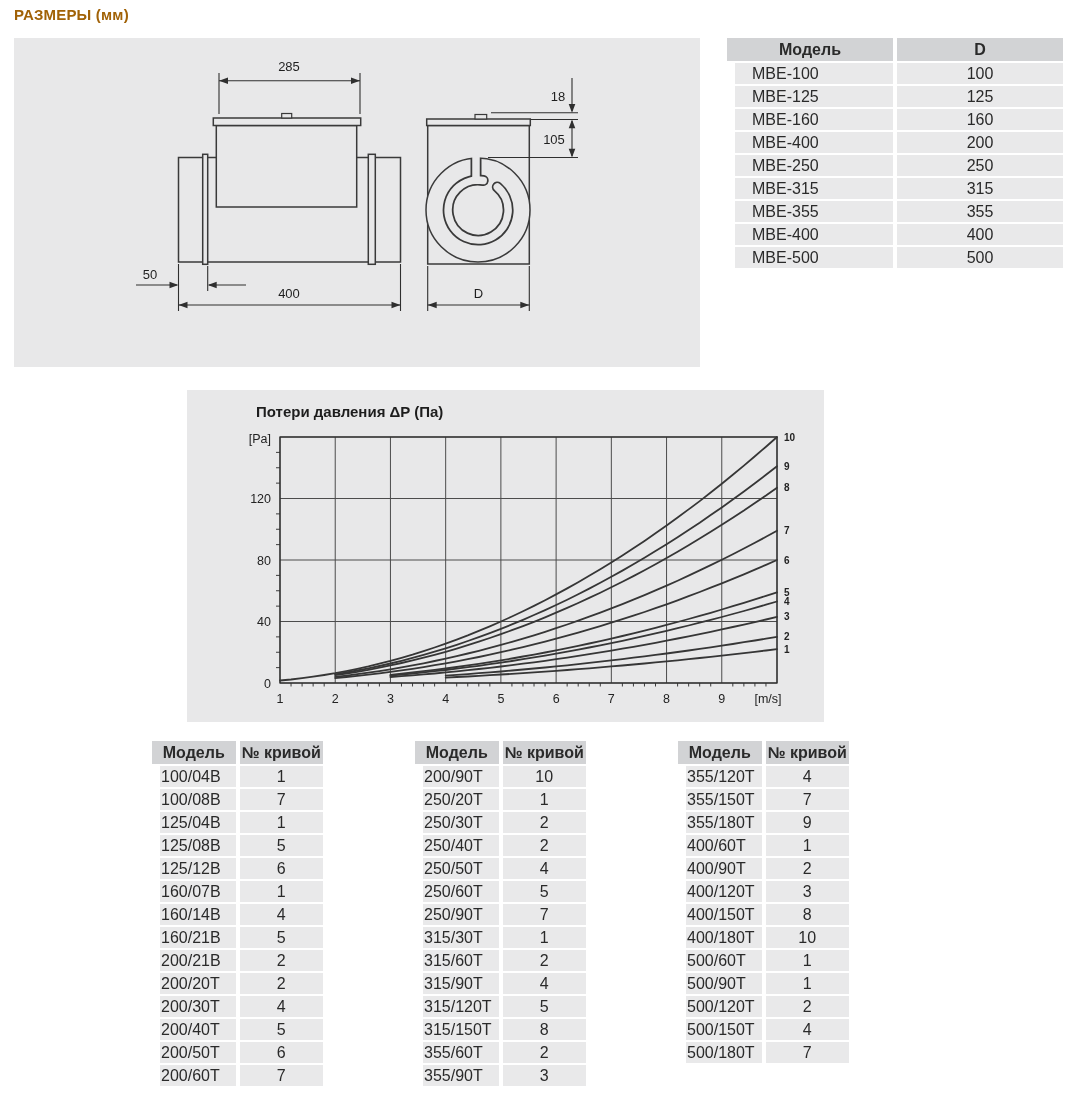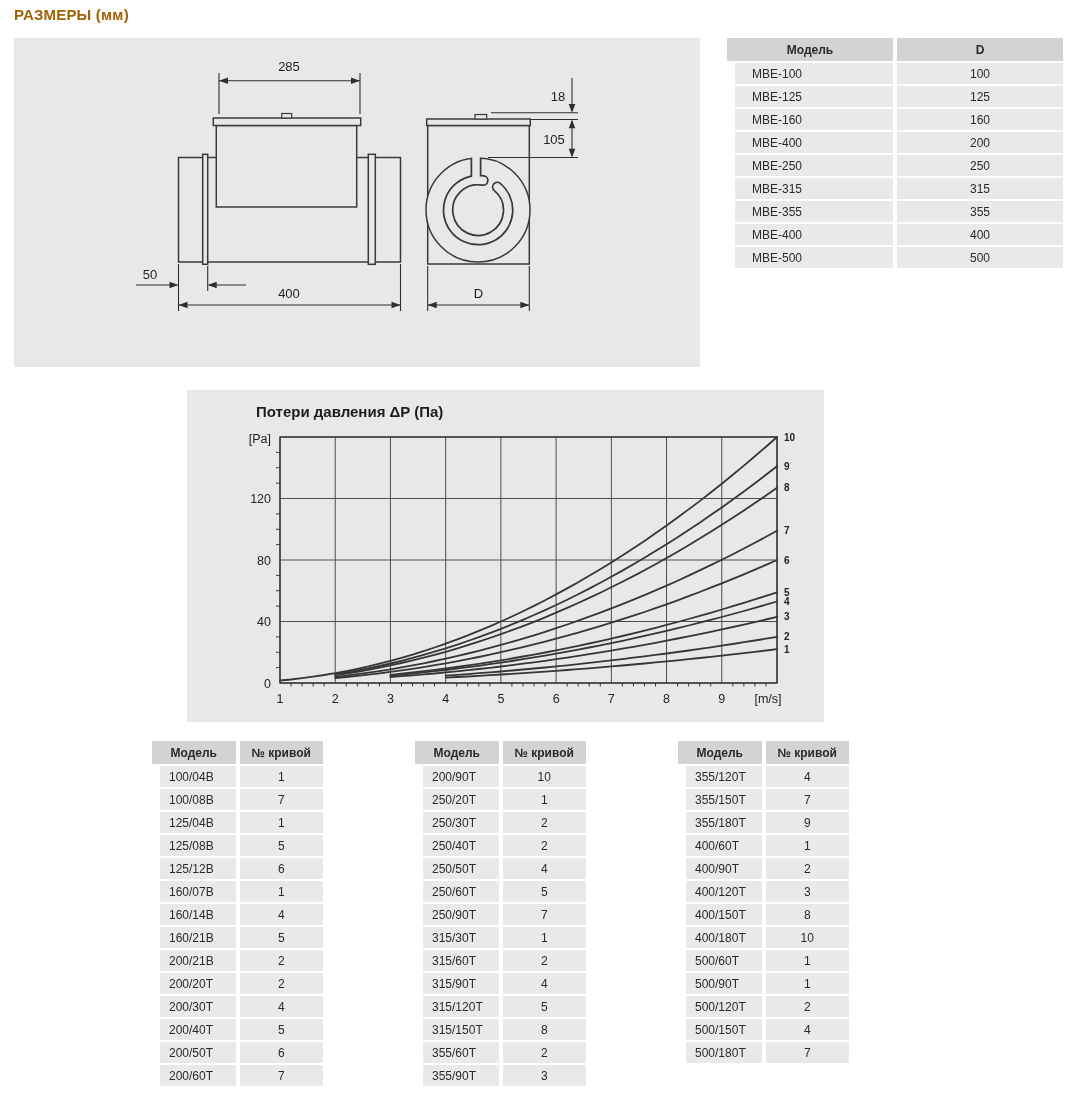--- a/index.html
+++ b/index.html
@@ -10,36 +10,36 @@
     overflow:hidden;
   }
   .panel { position:absolute; background:#e8e8e9; }
 
   #page-title {
     position:absolute; left:14px; top:6px;
     font-size:15px; font-weight:bold; color:#a16207; letter-spacing:.2px;
   }
 
   
-  .dtable { position:absolute; font-size:12px; color:#2a2a2a; }
+  .dtable { position:absolute; font-size:16px; color:#2a2a2a; }
   .thead, .trow {
     display:grid; grid-template-columns:1fr 1fr; column-gap:4px;
     margin-bottom:2px;
   }
   .thead .tcell {
     background:#d2d3d5; font-weight:bold; height:23px;
     display:flex; align-items:center; justify-content:center;
   }
   .trow .tcell {
     background:#e9e9ea; height:21px;
     display:flex; align-items:center;
   }
   .trow .c0 { padding-left:17px;margin-left:8px; }
   .trow .c1 { justify-content:center; }
-  .ctable .trow .c0 { padding-left:9px; }
+  .ctable .trow .c0 { padding-left:1px; }
 
   
   #chart-title {
     position:absolute; left:69px; top:13px;
     font-size:15px; font-weight:bold; color:#1d1d1d;
   }
   svg text { font-family:"Liberation Sans", sans-serif; }
 </style>
 </head>
 <body>

